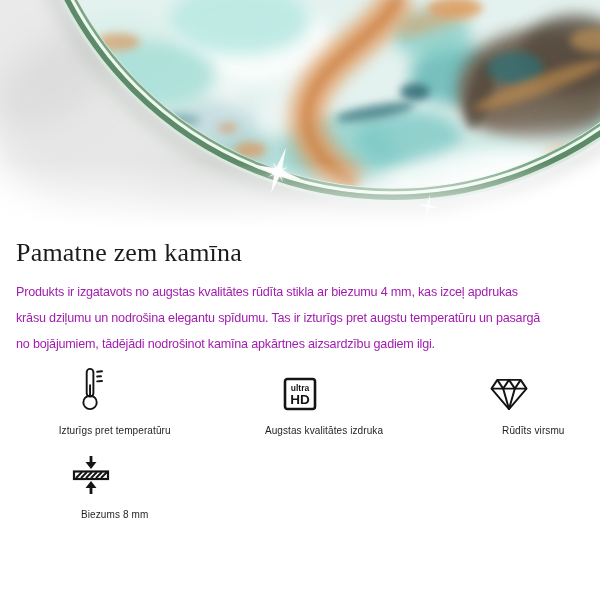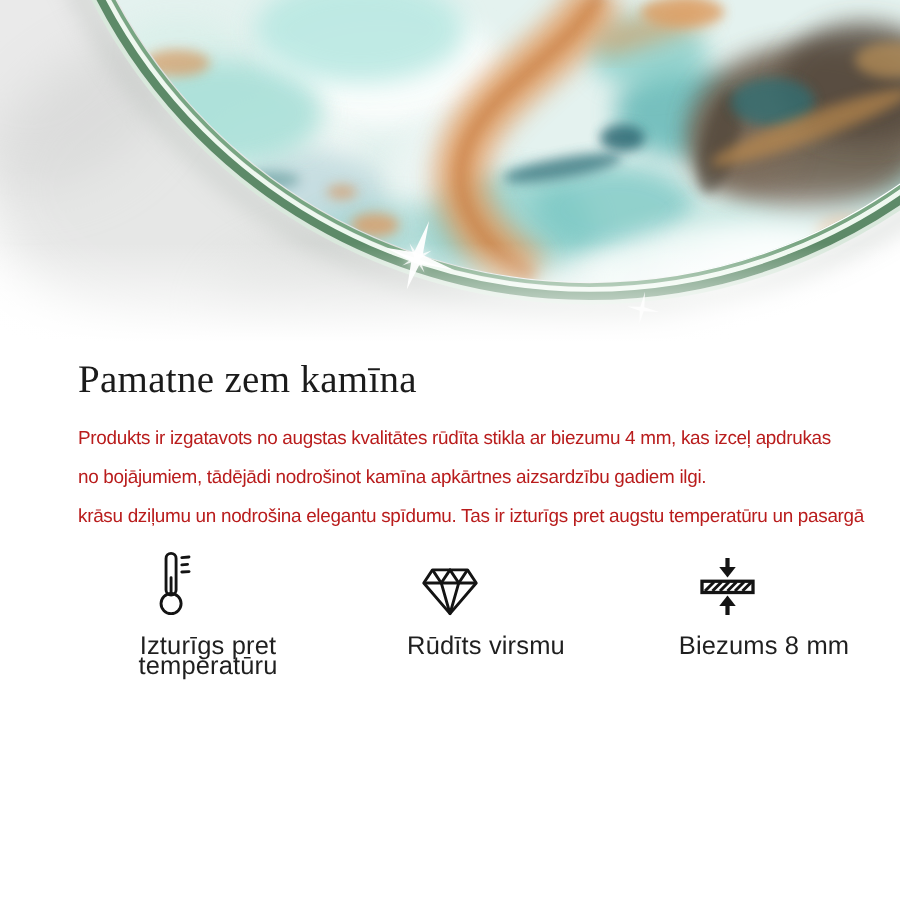--- a/index.html
+++ b/index.html
@@ -1,38 +1,38 @@
 <!DOCTYPE html>
 <html><head>
 <meta charset="utf-8">
 <style>
   html,body{margin:0;padding:0;background:#ffffff;}
   body{width:600px;height:600px;overflow:hidden;font-family:"Liberation Sans",sans-serif;}
 
   .hero{position:relative;width:600px;height:228px;background:#fff;overflow:hidden;}
   .hero svg{display:block;}
 
-  .content{padding:0 52px;}
+  .content{padding:0 16px;}
 
   .headline{
     margin:8px 0 0 0;
     font-family:"Liberation Serif",serif;
     font-weight:400;
     font-size:26px;
     line-height:33px;
     color:#1b1b1b;
     letter-spacing:0.2px;
   }
   .headline span{display:block;white-space:nowrap;}
 
   .description{
     margin:10px 0 0 0;
     font-size:12.6px;
     line-height:26px;
-    color:#b91c1c;
+    color:#a21caf;
     letter-spacing:-0.2px;
   }
   .description span{display:block;white-space:nowrap;}
 
   .features{
     margin-top:8px;
     padding:0 10px;
     margin-left:-40px;
     margin-right:-40px;
     display:grid;
@@ -45,21 +45,21 @@
     align-items:center;
   }
   .icon-slot{
     height:46px;
     display:flex;
     align-items:flex-end;
     justify-content:center;
   }
   .feature-label{
     margin-top:13px;
-    font-size:17px;
+    font-size:10px;
     line-height:13px;
     color:#1f1f1f;
     text-align:center;
     letter-spacing:0.1px;
     margin-left:48px;
   }
   .icon{stroke:#141414;fill:none;stroke-width:2;}
 </style>
 </head>
 <body>
@@ -160,40 +160,50 @@
 </div>
 
 <div class="content">
 
   <h1 class="headline">
     <span>Pamatne zem kamīna</span>
   </h1>
 
   <p class="description">
     <span>Produkts ir izgatavots no augstas kvalitātes rūdīta stikla ar biezumu 4 mm, kas izceļ apdrukas</span>
+    <span>krāsu dziļumu un nodrošina elegantu spīdumu. Tas ir izturīgs pret augstu temperatūru un pasargā</span>
     <span>no bojājumiem, tādējādi nodrošinot kamīna apkārtnes aizsardzību gadiem ilgi.</span>
-    <span>krāsu dziļumu un nodrošina elegantu spīdumu. Tas ir izturīgs pret augstu temperatūru un pasargā</span>
   </p>
 
   <div class="features">
 
     <div class="feature">
       <div class="icon-slot">
         <svg class="icon" width="26" height="44" viewBox="0 0 26 46" stroke-linecap="round" stroke-linejoin="round">
           <rect x="8.5" y="2" width="7" height="29" rx="3.5"></rect>
           <circle cx="12" cy="37" r="7"></circle>
           <line x1="12" y1="19" x2="12" y2="30.5"></line>
           <line x1="19.5" y1="5" x2="24.5" y2="4.5"></line>
           <line x1="19.5" y1="10" x2="23.5" y2="9.7"></line>
           <line x1="19.5" y1="15" x2="24.5" y2="14.7"></line>
         </svg>
       </div>
       <div class="feature-label">Izturīgs pret temperatūru</div>
     </div>
 
+    <div class="feature">
+      <div class="icon-slot">
+        <svg width="34" height="34" viewBox="0 0 34 34">
+          <rect x="2" y="2" width="30" height="30" rx="2.5" fill="none" stroke="#141414" stroke-width="2.6"></rect>
+          <text x="17" y="13.5" text-anchor="middle" font-family="Liberation Sans, sans-serif" font-size="8.5" font-weight="bold" fill="#141414" stroke="none">ultra</text>
+          <text x="17" y="27" text-anchor="middle" font-family="Liberation Sans, sans-serif" font-size="13.5" font-weight="bold" fill="#141414" stroke="none">HD</text>
+        </svg>
+      </div>
+      <div class="feature-label">Augstas kvalitātes izdruka</div>
+    </div>
 
 
     <div class="feature">
       <div class="icon-slot">
         <svg class="icon" width="40" height="35" viewBox="0 0 40 36" stroke-linejoin="round">
           <path d="M8,4 L32,4 L38,13 L20,34 L2,13 Z"></path>
           <path d="M2,13 L38,13"></path>
           <path d="M8,4 L14,13 L20,4 L26,13 L32,4"></path>
           <path d="M14,13 L20,34 L26,13"></path>
         </svg>

